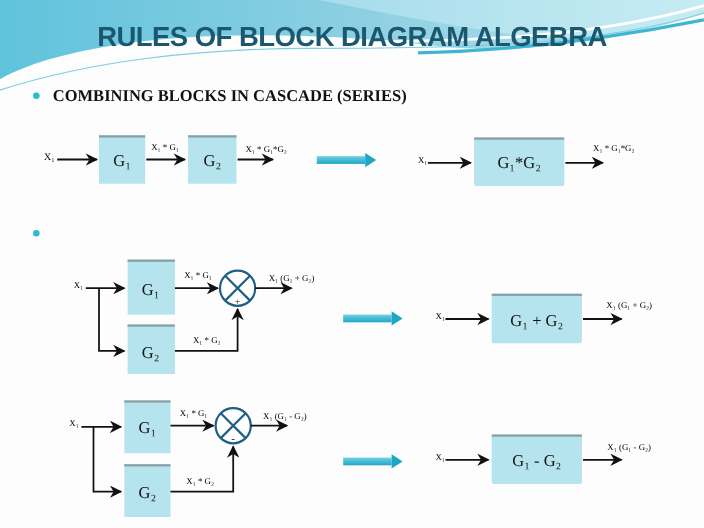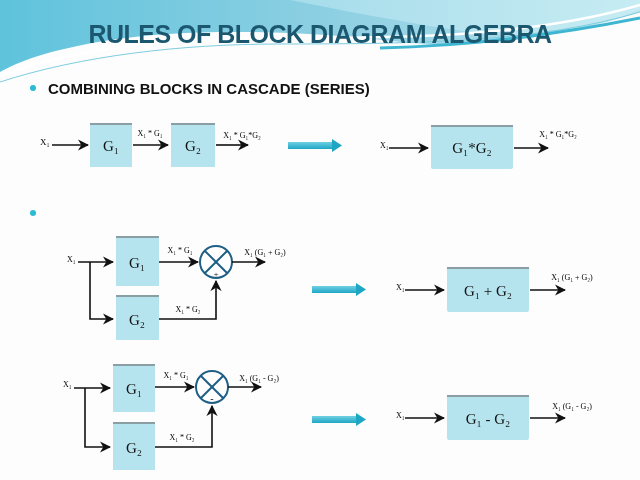--- a/index.html
+++ b/index.html
@@ -2,21 +2,21 @@
 <html><head>
 <meta charset="utf-8">
 <style>
   html, body { margin:0; padding:0; }
   body { width:640px; height:480px; overflow:hidden; background:#fdfdfd; position:relative;
          font-family:"Liberation Serif", serif; }
   #stage { position:absolute; left:0; top:0; width:640px; height:480px; }
   .title { position:absolute; left:0; width:640px; top:20px; text-align:center;
            font-family:"Liberation Sans", sans-serif; font-weight:bold; font-size:25px;
            color:#1b5870; letter-spacing:-0.5px; }
-  .bullet { position:absolute; left:30px; font-family:Liberation Sans, sans-serif; font-weight:bold;
+  .bullet { position:absolute; left:30px; font-family:Liberation Serif, serif; font-weight:bold;
             font-size:15px; color:#111; }
   .bullet .dot { display:inline-block; width:6px; height:6px; border-radius:50%; background:#2bbcd4;
                  margin-right:12px; vertical-align:middle; position:relative; top:-2px; }
   svg text { font-family:"Liberation Serif", serif; }
 </style>
 </head>
 <body>
 
 <div id="stage">
   <svg width="640" height="480" style="position:absolute;left:0;top:0">

